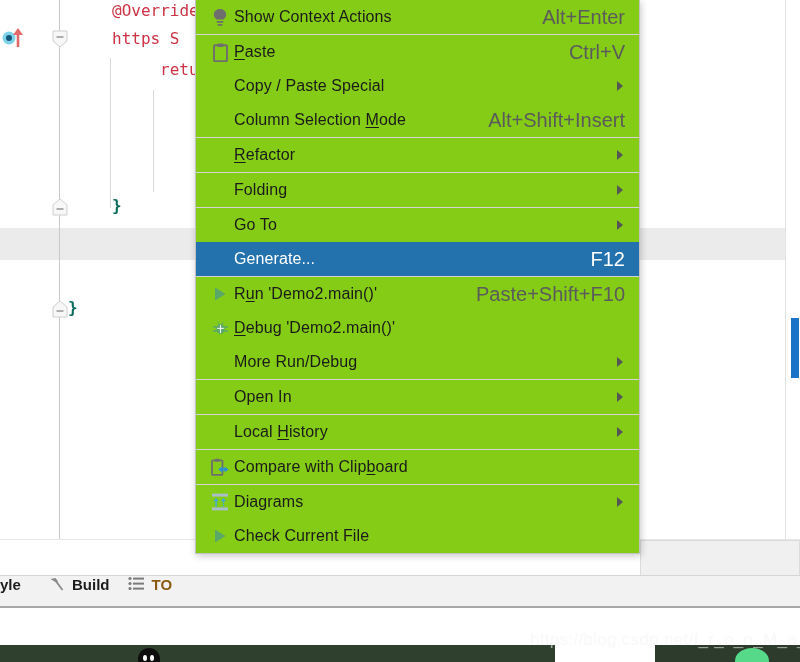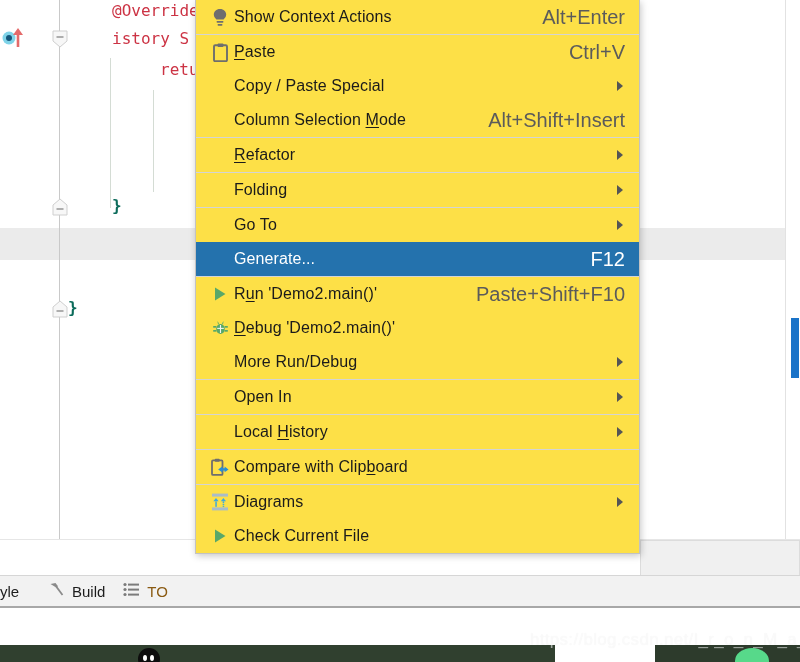--- a/index.html
+++ b/index.html
@@ -110,25 +110,26 @@
     border-top: 1px solid #d6d6d6;
     border-bottom: 2px solid #a8a8a8;
     display: flex;
     align-items: center;
     font-size: 15px;
     color: #1c1c1c;
     box-sizing: border-box;
   }
   .tw-item {
     display: flex;
-    align-items: center;
+    align-items: flex-start;
     gap: 7px;
     padding: 0 9px;
     height: 100%;
     white-space: nowrap;
+    font-weight: bold;
   }
   .tw-label-clipped { overflow: hidden; }
 
   .bottom-panel {
     position: absolute;
     left: 0; right: 0;
     top: 608px;
     bottom: 0;
     background: #ffffff;
   }
@@ -194,21 +195,21 @@
     pointer-events: none;
     text-shadow: 0 0 1px rgba(0,0,0,0.06);
   }
 
   
   .ctx-menu {
     position: absolute;
     left: 195px;
     top: 0px;
     width: 445px;
-    background: #fde047;
+    background: #84cc16;
     border: 1px solid #c2c2c2;
     border-top: none;
     box-shadow: 1px 2px 7px rgba(0,0,0,0.22);
     z-index: 30;
     padding: 0;
     box-sizing: border-box;
   }
   .ctx-item {
     position: relative;
     display: flex;
@@ -301,21 +302,21 @@
       <svg width="16" height="18" viewBox="0 0 16 18">
         <path d="M1 17 H15 V7 L8 1 L1 7 Z" fill="#f7f7f7" stroke="#cfcfcf"></path>
         <line x1="4.5" y1="11" x2="11.5" y2="11" stroke="#9b9b9b" stroke-width="1.6"></line>
       </svg>
     </div>
 
     <div class="indent-guide" style="left:110px;top:58px;height:150px;"></div>
     <div class="indent-guide" style="left:153px;top:90px;height:102px;"></div>
 
     <div class="code-line" style="left:112px;top:1px;">@Override</div>
-    <div class="code-line" style="left:112px;top:29px;">istory S</div>
+    <div class="code-line" style="left:112px;top:29px;">https S</div>
     <div class="code-line" style="left:160px;top:60px;">retu</div>
     <div class="code-line code-brace" style="left:112px;top:196px;">}</div>
     <div class="code-line code-brace" style="left:68px;top:298px;">}</div>
 
     <div class="editor-right-rail">
       <div class="rail-thumb" style="top:318px;height:60px;"></div>
     </div>
   </div>
 
   <div class="side-strip" style="left:640px;top:540px;right:0;height:36px;"></div>

